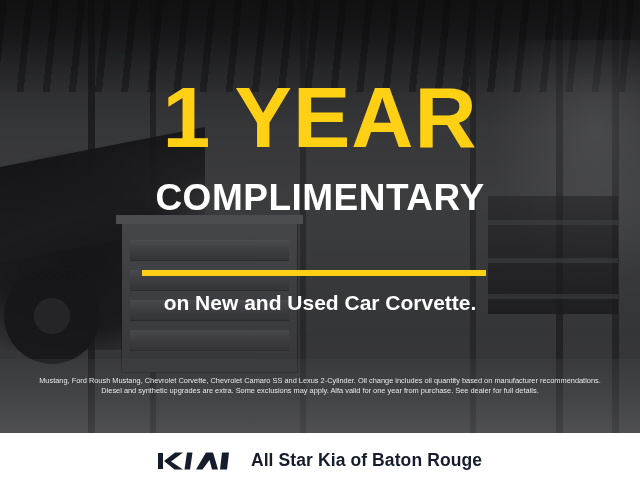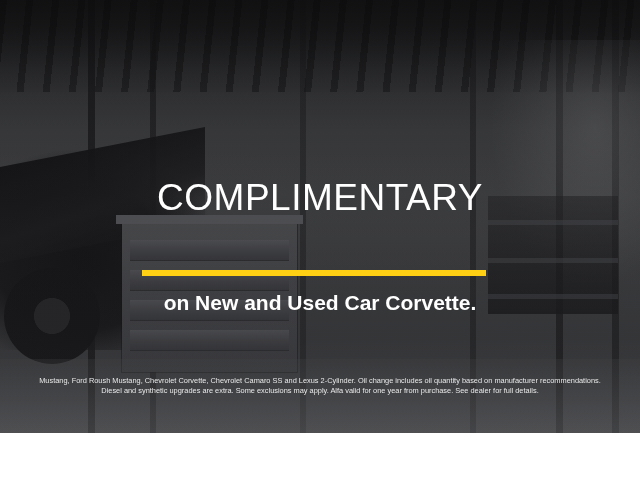--- a/index.html
+++ b/index.html
@@ -132,21 +132,21 @@
     font-size: 86px;
     line-height: 86px;
     font-weight: bold;
     letter-spacing: 1px;
     white-space: nowrap;
   }
 
   .subhead {
     position:absolute; left:0; top:177px; width:640px;
     color:#ffffff;
-    font-weight: normal;
+    font-weight: bold;
     font-size: 37px;
     line-height: 42px;
     letter-spacing: .5px;
   }
 
   .rule {
     position:absolute;
     left:142px; top:270px;
     width:344px; height:6px;
     background:#FFD014;
@@ -215,32 +215,48 @@
       <div class="rack-shelf" style="top:62px"></div>
       <div class="rack-shelf" style="top:98px"></div>
     </div>
 
     <div class="floor"></div>
     <div class="tint"></div>
   </div>
 
   <div class="content">
 
+    <div class="headline">1 YEAR</div>
 
     <div class="subhead">
       <div>COMPLIMENTARY</div>
     </div>
 
     <div class="rule"></div>
 
     <div class="body-copy">
       <div>on New and Used Car Corvette.</div>
     </div>
 
     <div class="disclaimer">
       <div>Mustang, Ford Roush Mustang, Chevrolet Corvette, Chevrolet Camaro SS and Lexus 2-Cylinder. Oil change includes oil quantity based on manufacturer recommendations.</div>
       <div>Diesel and synthetic upgrades are extra. Some exclusions may apply. Alfa valid for one year from purchase. See dealer for full details.</div>
     </div>
 
   </div>
 
+  <div class="footer">
+    <svg class="kia-logo" width="74" height="22" viewBox="0 0 148 44" aria-hidden="true">
+      <g fill="#151C2B">
+
+        <path d="M0 6 h10 v32 H0 z"></path>
+        <path d="M12 22 L34 5 h16 L26 23 L50 39 H33 z"></path>
+
+        <path d="M58 5 h11 l-5 34 h-11 z"></path>
+
+        <path d="M96 5 h14 l10 34 h-12 l-5-19 -14 19 H76 z"></path>
+        <path d="M128 5 h14 l-4 34 h-14 z"></path>
+      </g>
+    </svg>
+    <div class="dealer-name">All Star Kia of Baton Rouge</div>
+  </div>
 
 </div>
 
 </body></html>

